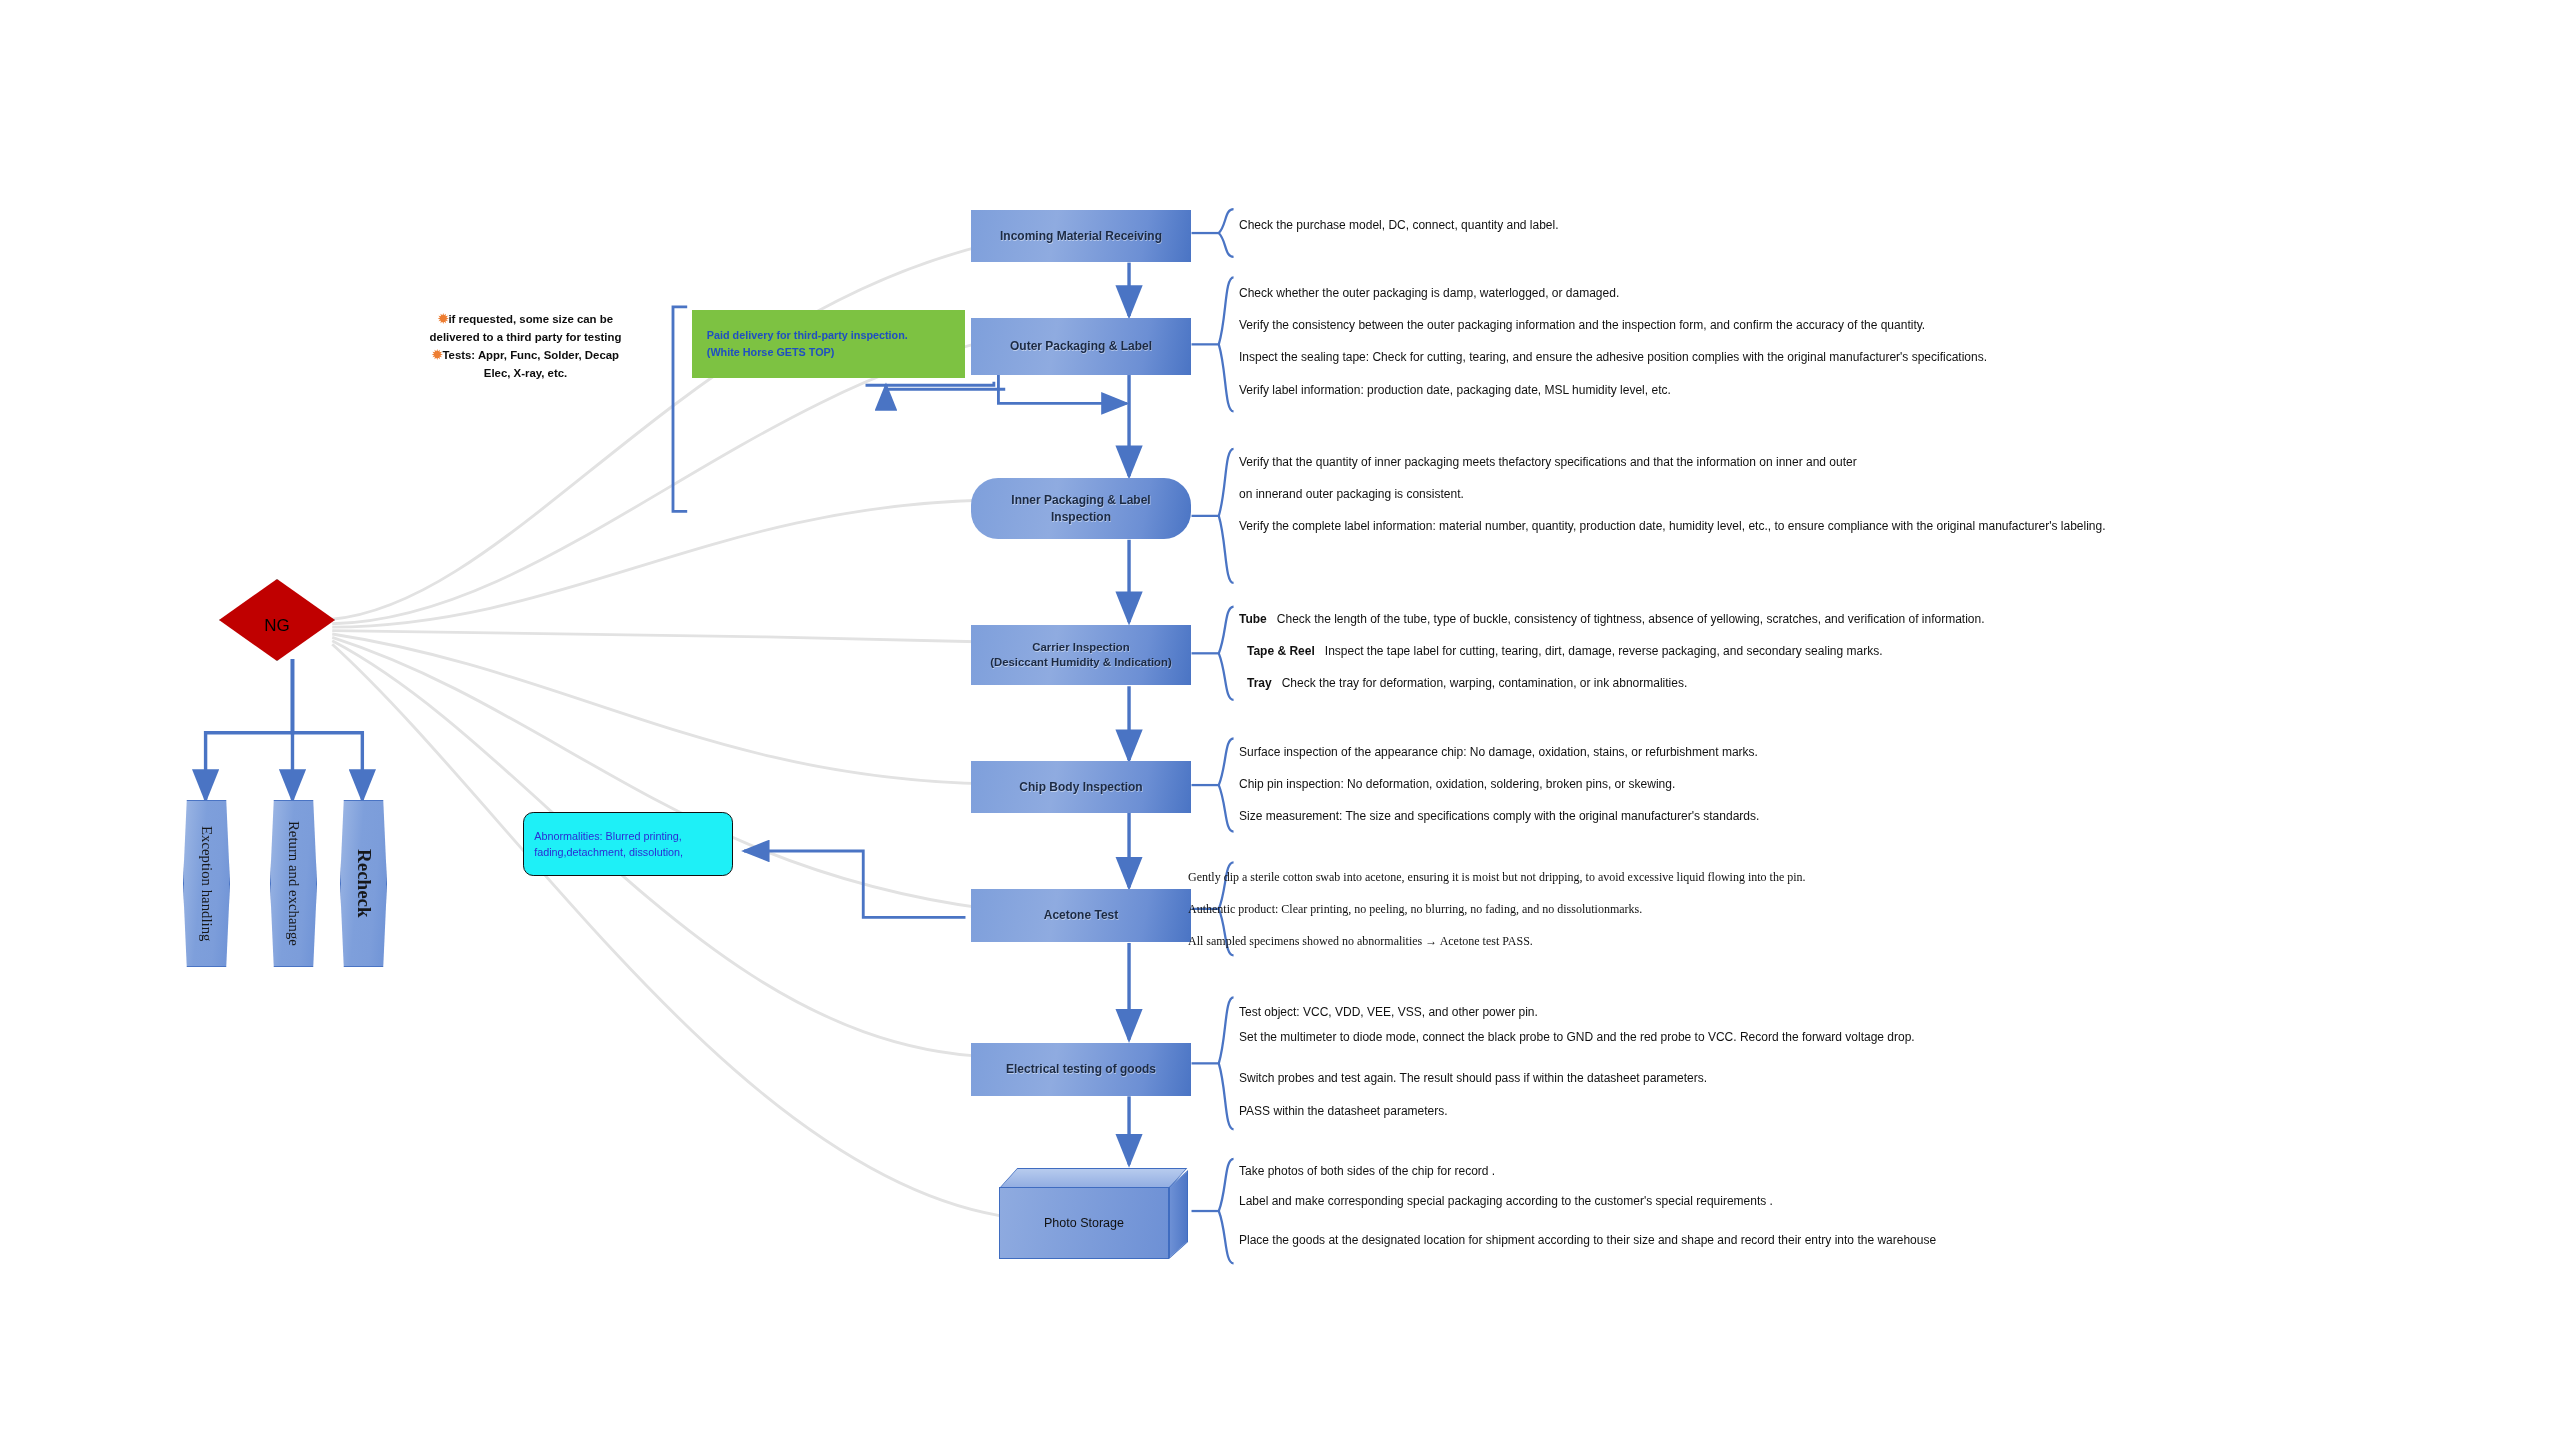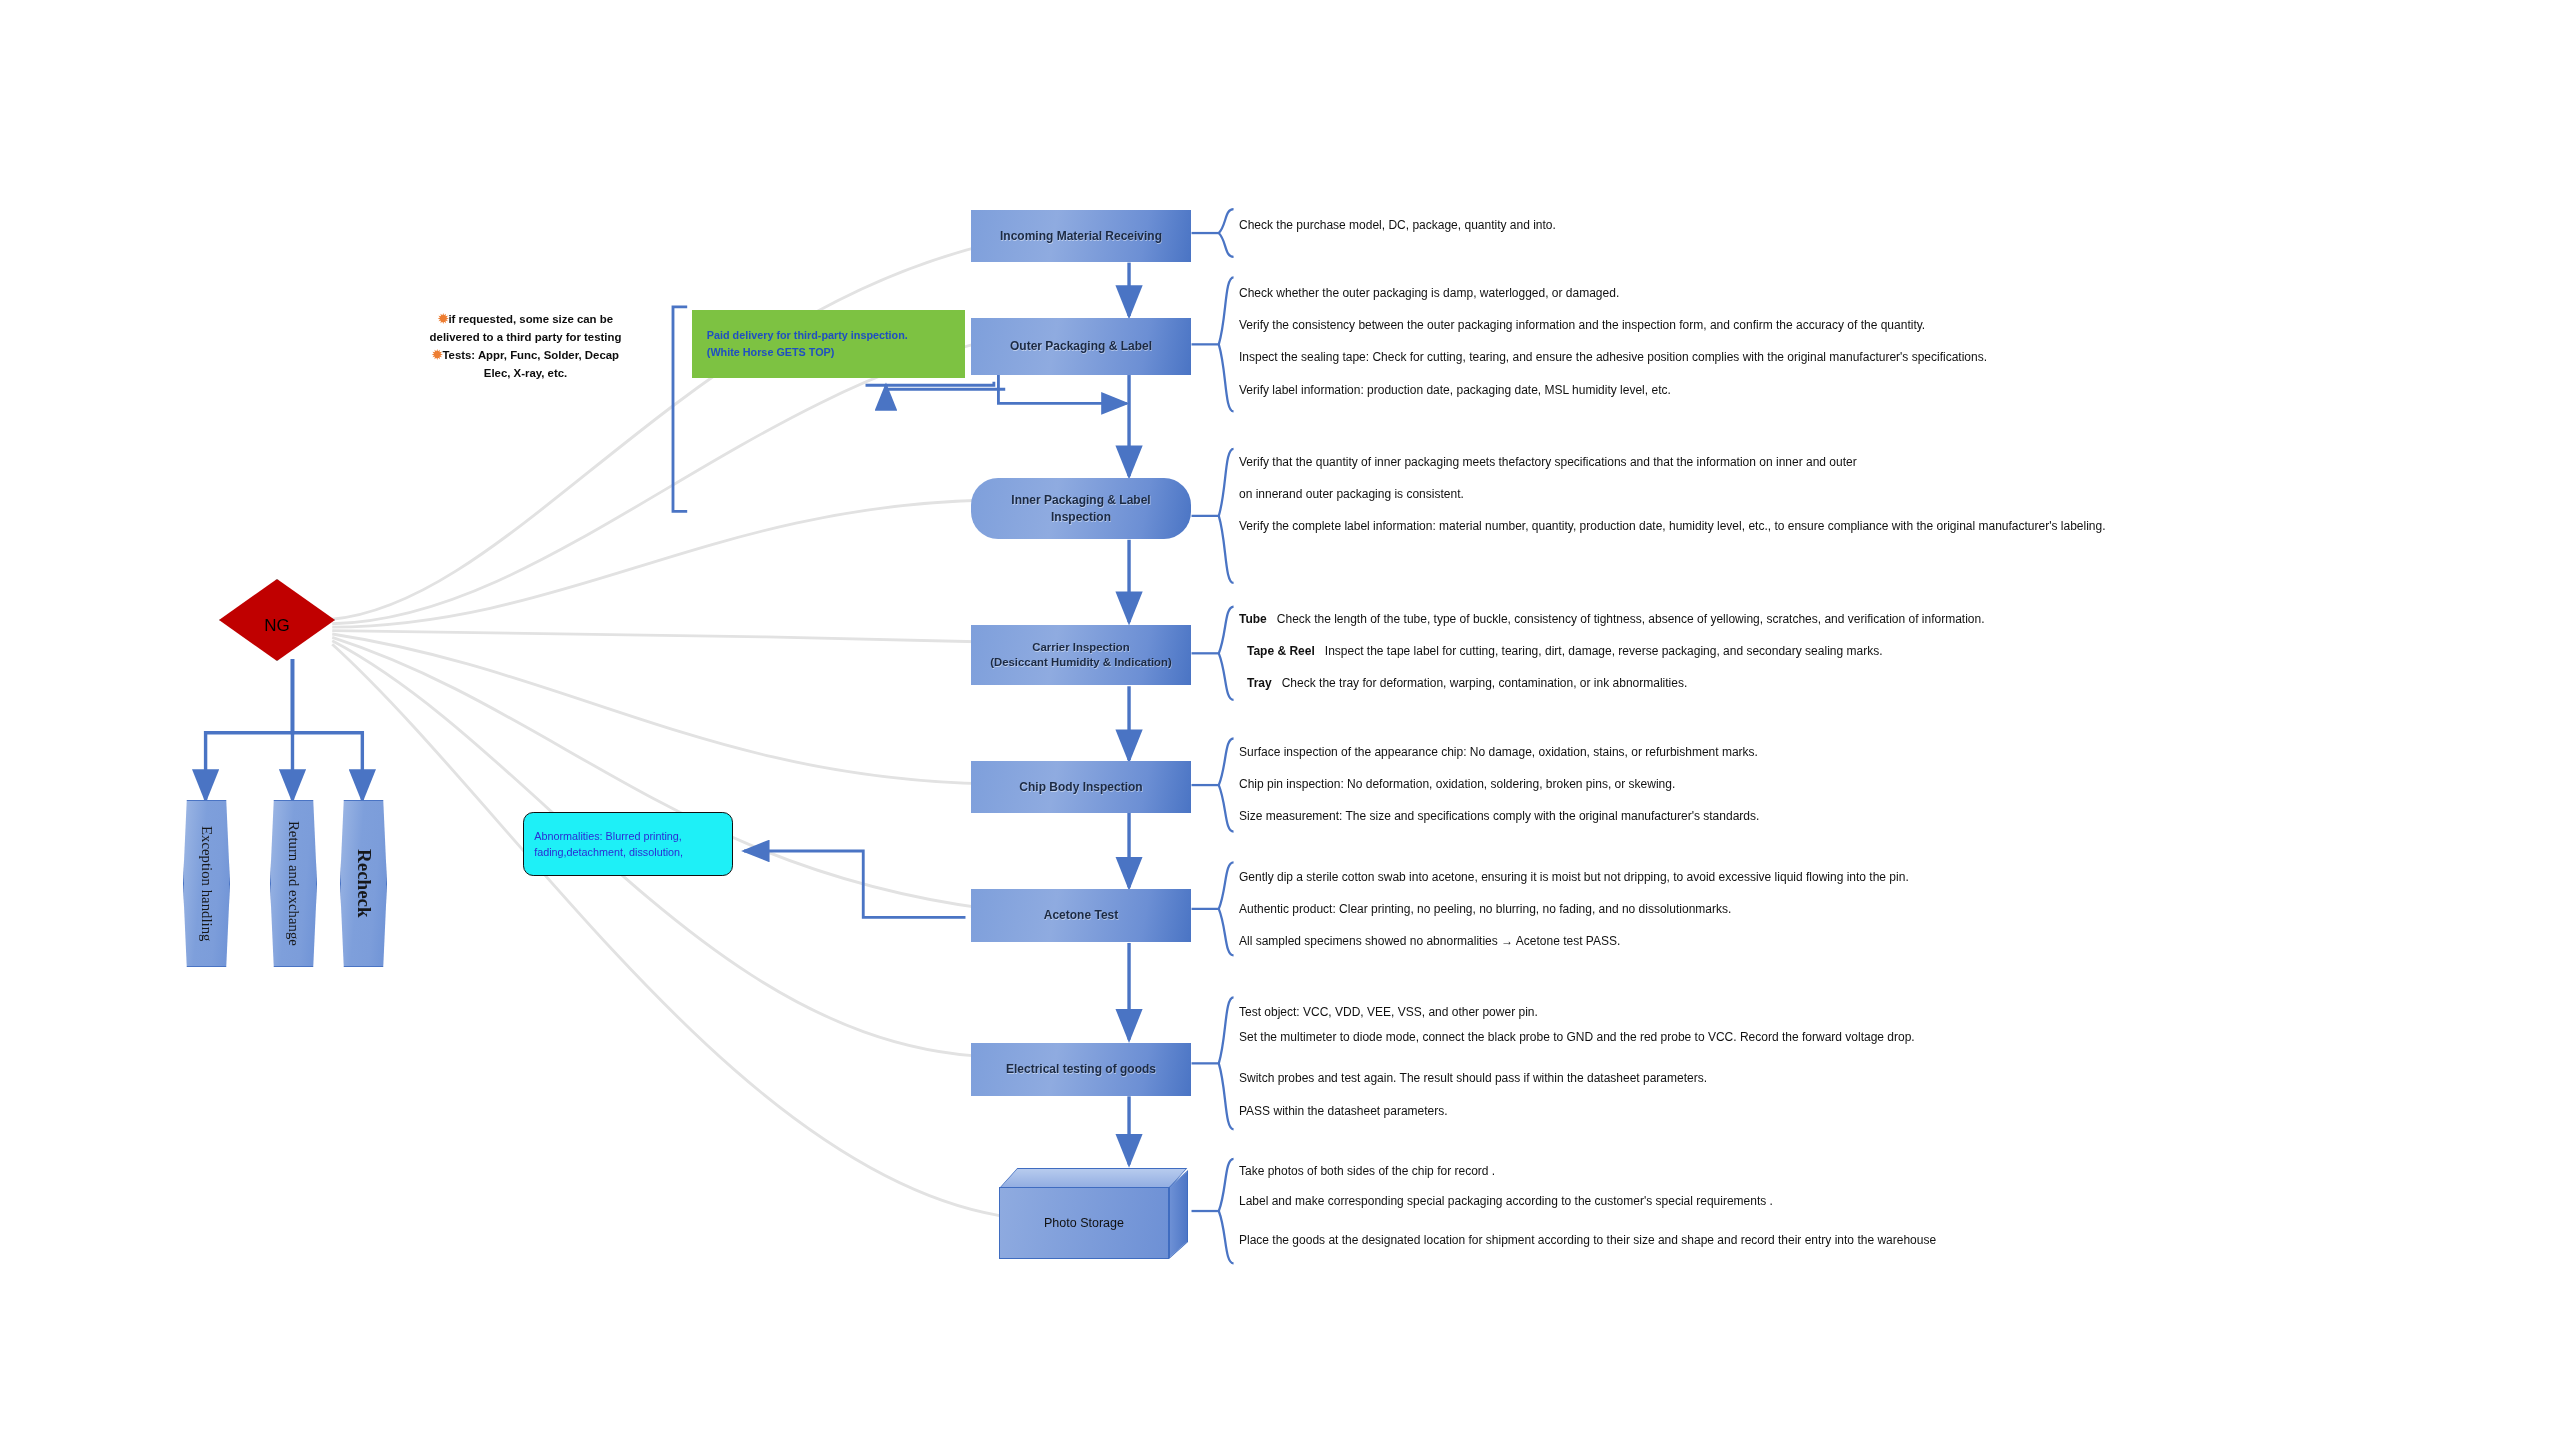--- a/index.html
+++ b/index.html
@@ -213,21 +213,21 @@
 
   <div class="cube" style="left:999px;top:1168px;width:193px;height:94px;">
     <div class="top"></div>
     <div class="side"></div>
     <div class="front">
       <span>Photo Storage</span>
     </div>
   </div>
 
   <div class="detail" style="left:1239px;top:217px;width:1068px;">
-    <p>Check the purchase model, DC, package, quantity and into.</p>
+    <p>Check the purchase model, DC, connect, quantity and label.</p>
   </div>
 
   <div class="detail" style="left:1239px;top:285px;width:1068px;">
     <p>Check whether the outer packaging is damp, waterlogged, or damaged.</p>
     <p>Verify the consistency between the outer packaging information and the inspection form,   and confirm the accuracy of the quantity.</p>
     <p>Inspect the sealing tape: Check for cutting, tearing, and ensure the adhesive position complies  with the original manufacturer's specifications.</p>
     <p>Verify label information: production date, packaging date, MSL humidity level, etc.</p>
   </div>
 
   <div class="detail" style="left:1239px;top:454px;width:1039px;">
@@ -250,21 +250,21 @@
       <span>Check the tray for deformation, warping, contamination, or ink abnormalities.</span>
     </p>
   </div>
 
   <div class="detail" style="left:1239px;top:744px;width:1068px;">
     <p>Surface inspection of the appearance chip: No damage, oxidation, stains, or refurbishment marks.</p>
     <p>Chip pin inspection: No deformation, oxidation, soldering, broken pins, or skewing.</p>
     <p>Size measurement: The size and specifications comply with the original manufacturer's standards.</p>
   </div>
 
-  <div class="detail" style="left:1239px;top:869px;width:1068px;">
+  <div class="detail" style="left:1188px;top:869px;width:1068px;font-family:Liberation Serif, serif;">
     <p>Gently dip a sterile cotton swab into acetone, ensuring it is moist but not dripping, to avoid   excessive liquid flowing into the pin.</p>
     <p>Authentic product: Clear printing, no peeling, no blurring, no fading, and no dissolutionmarks.</p>
     <p>All sampled specimens showed no abnormalities → Acetone test PASS.</p>
   </div>
 
   <div class="detail" style="left:1239px;top:1004px;width:1068px;">
     <p style="margin-bottom:8px;">Test object: VCC, VDD, VEE, VSS, and other power pin.</p>
     <p style="margin-bottom:23px;">Set the multimeter to diode mode, connect the black probe to GND and the red probe to  VCC.  Record the forward voltage drop.</p>
     <p style="margin-bottom:16px;">Switch probes and test again. The result should pass if within the datasheet parameters.</p>
     <p>PASS within the datasheet parameters.</p>

